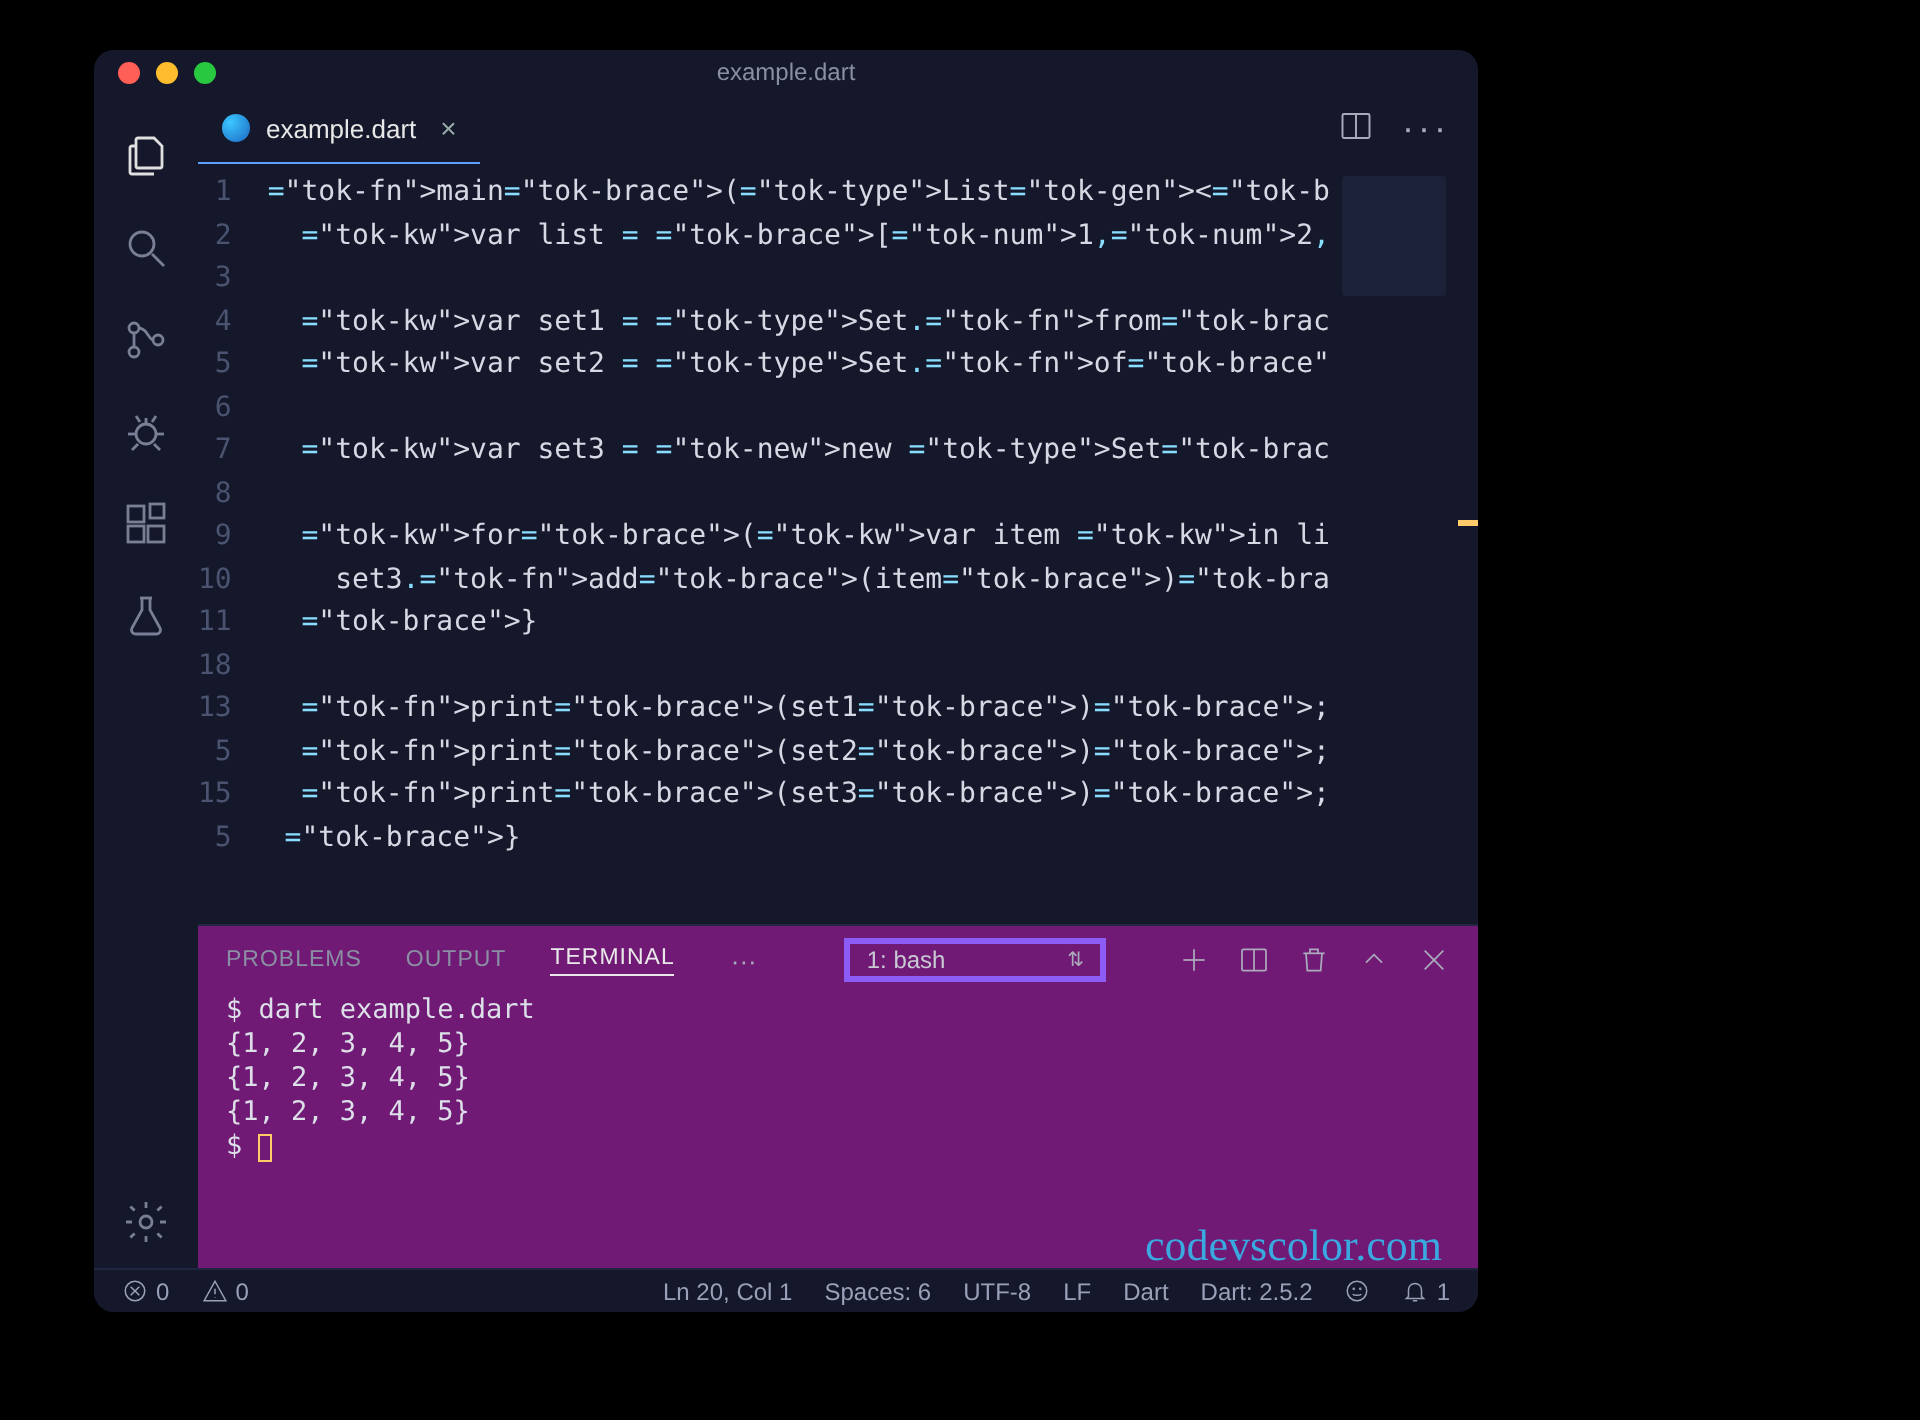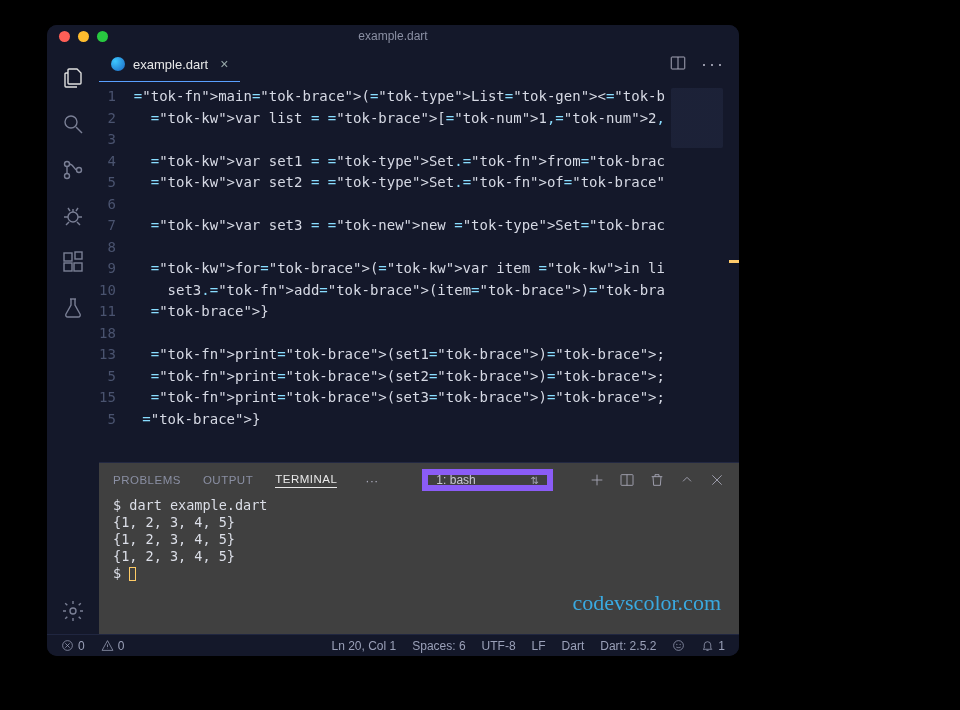--- a/index.html
+++ b/index.html
@@ -118,38 +118,38 @@
     border-radius:2px;
   }
   .minimap-marker {
     position:absolute; right:0; top:178px; width:10px; height:3px; background:#ffcb6b;
   }
   
   .panel {
     height: 172px;
     border-top: 1px solid #222842;
     display:flex; flex-direction: column;
-    background:#404040;
+    background:#701a75;
   }
   .panel-tabs {
     height: 34px;
     display:flex; align-items:center;
     padding: 0 14px;
     gap: 22px;
   }
   .panel-tab { color:#8a8fa3; font-size:11.5px; letter-spacing:0.5px; cursor:pointer; }
   .panel-tab.active { color:#e8e8e8; border-bottom:1px solid #e8e8e8; padding-bottom:2px;text-align:right; }
   .panel-more { color:#aab; cursor:pointer; margin-left:6px; }
   .panel-spacer { flex:1; }
   .panel-select {
     display:flex; align-items:center; justify-content: space-between;
     width: 176px; height:22px;
     padding: 0 8px;
     background: transparent;
-    border:6px solid #8b5cf6;
+    border:3px solid #8b5cf6;
     color:#c9c9d4; font-size:12px;
     cursor:pointer;
   }
   .panel-select .caret { font-size:10px; color:#aab; }
   .panel-actions { display:flex; gap:14px; margin-left:14px; color:#aab; align-items:center; }
   .panel-actions svg { width:16px; height:16px; stroke:currentColor; fill:none; stroke-width:1.3; cursor:pointer; }
   .panel-body {
     flex:1;
     font-family: Menlo, Consolas, monospace;
     font-size: 13.5px;
@@ -158,21 +158,21 @@
     padding: 0 10px 4px 14px;
     white-space: pre;
   }
   .term-cursor {
     display:inline-block; width:7px; height:14px;
     border:1px solid #ffcc66;
     vertical-align: text-bottom;
   }
   .watermark {
     position:absolute;
-    right: 18px; bottom: 40px;
+    right: 18px; bottom: 20px;
     font-family: "Brush Script MT", "Segoe Script", cursive;
     font-size: 22px;
     color:#3aa9e0;
     pointer-events:none;
   }
   
   .statusbar {
     height: 22px;
     display:flex; align-items:center;
     background:#14182a;

